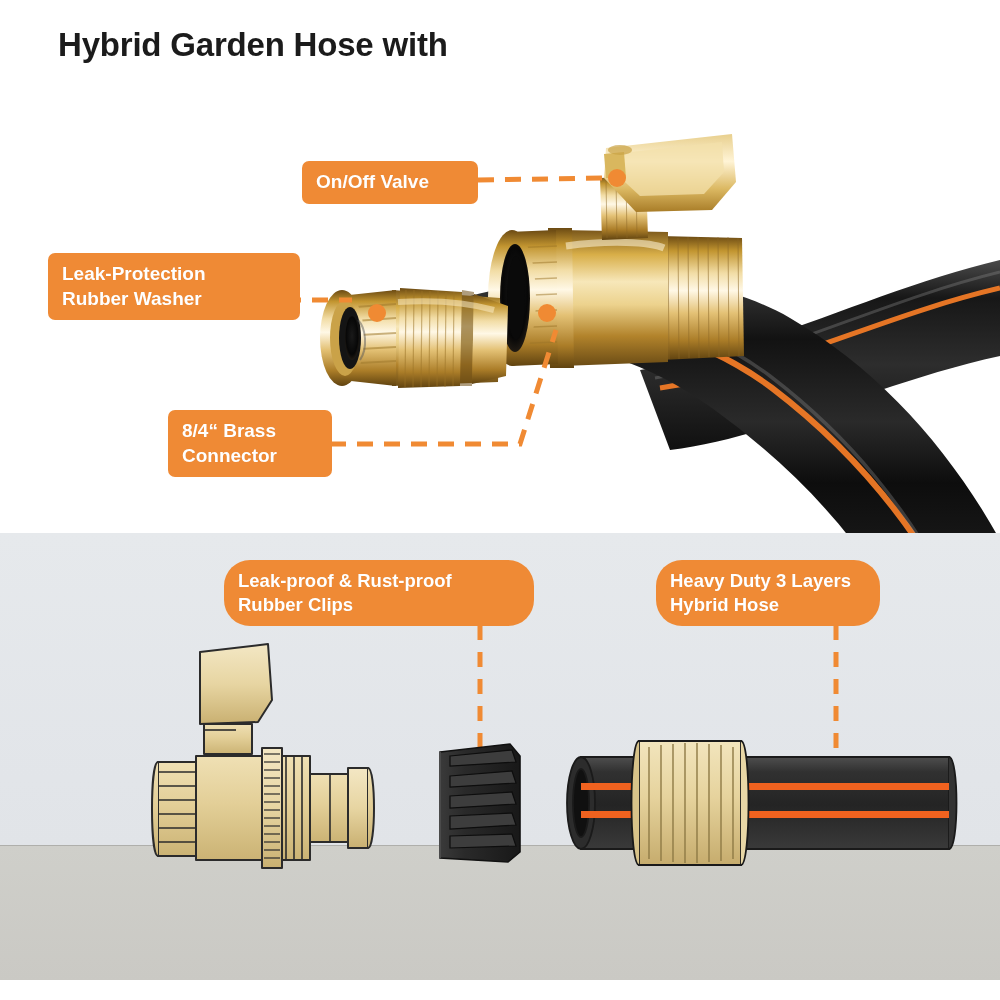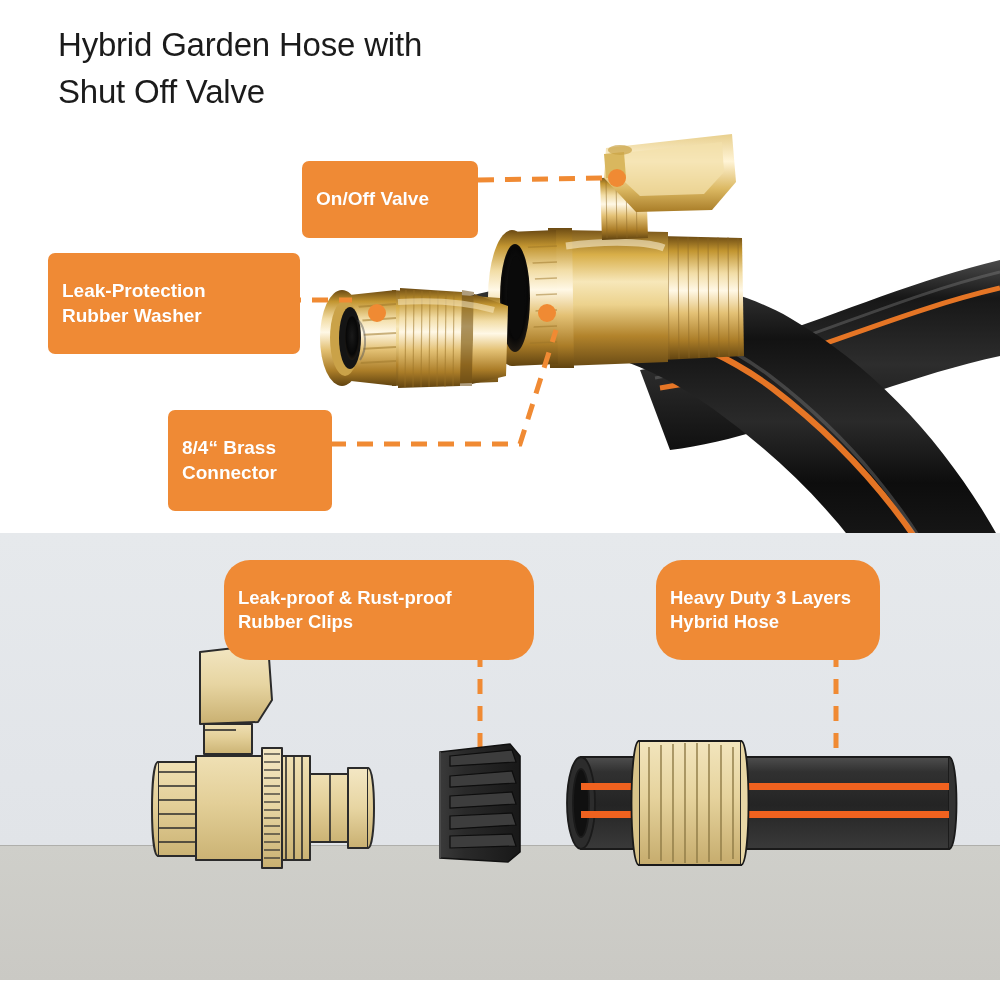--- a/index.html
+++ b/index.html
@@ -2,29 +2,29 @@
 <html><head>
 <meta charset="utf-8">
 <style>
   html,body{margin:0;padding:0;background:#fff;}
   body{width:1000px;height:1000px;font-family:"Liberation Sans",sans-serif;overflow:hidden;}
   #stage{position:relative;width:1000px;height:1000px;background:#fff;overflow:hidden;}
 
   
   .title{
     position:absolute;left:58px;top:22px;width:620px;
-    font-size:33px;font-weight:normal;color:#1b1b1b;line-height:1.42;
+    font-size:33px;font-weight:bold;color:#1b1b1b;line-height:1.42;
     letter-spacing:-0.2px;
   }
 
   
   .badge{
     position:absolute;background:#ef8a35;border-radius:7px;
     color:#fff;font-weight:bold;font-size:19px;line-height:1.3;
-    padding:26px 14px;box-sizing:border-box;
+    padding:9px 14px;box-sizing:border-box;
     text-shadow:0 0 1px rgba(0,0,0,.08);
     white-space:pre-line;
   }
   .badge.small{font-size:18.5px;border-radius:26px;}
 
   
   .leader{position:absolute;}
 
   
   .lower{
@@ -44,21 +44,20 @@
   
   .photo{position:absolute;}
 </style>
 </head>
 <body>
 
 <div id="stage">
 
   <div class="title">
     <div>Hybrid Garden Hose with</div>
-    <div>Shut Off Valve</div>
   </div>
 
   <svg class="photo" style="left:0;top:120px;width:1000px;height:420px;" viewBox="0 0 1000 420">
     <defs>
       <linearGradient id="gBrass" x1="0" y1="0" x2="0" y2="1">
         <stop offset="0%" stop-color="#6b4a13"></stop>
         <stop offset="12%" stop-color="#c29530"></stop>
         <stop offset="30%" stop-color="#f2dda6"></stop>
         <stop offset="44%" stop-color="#fff8e6"></stop>
         <stop offset="62%" stop-color="#e4c276"></stop>

